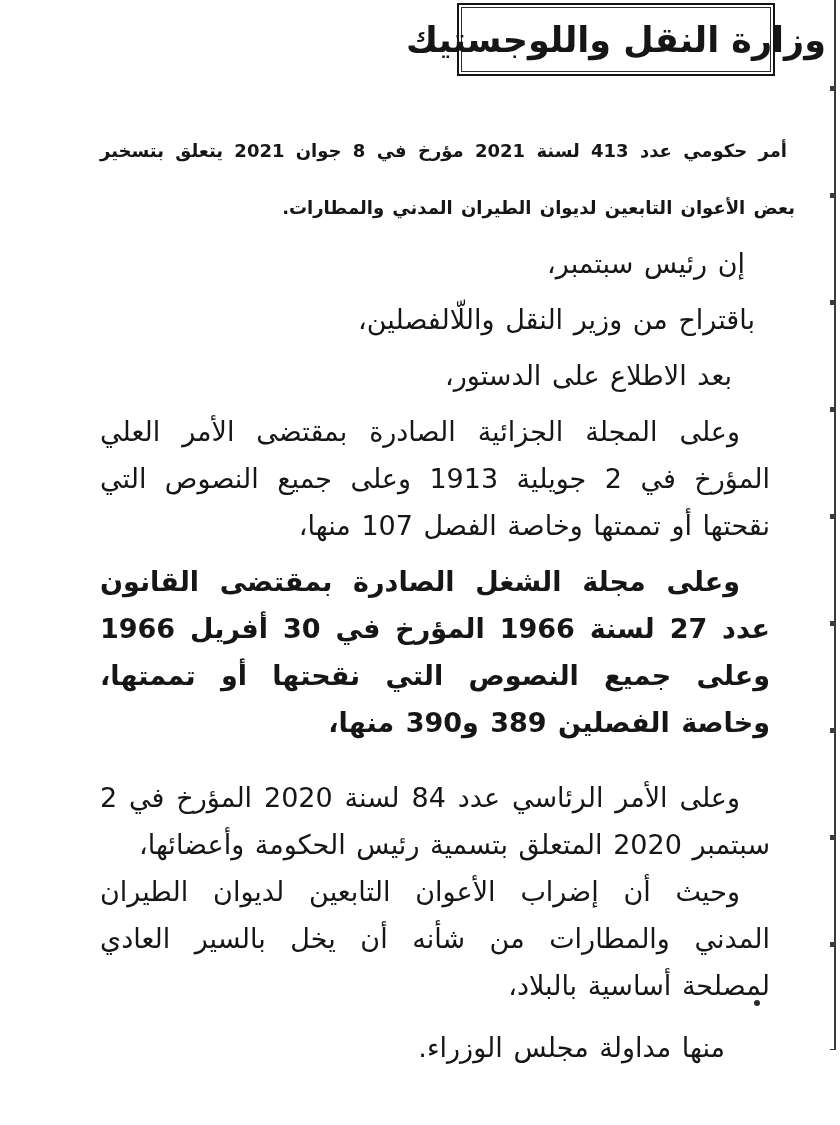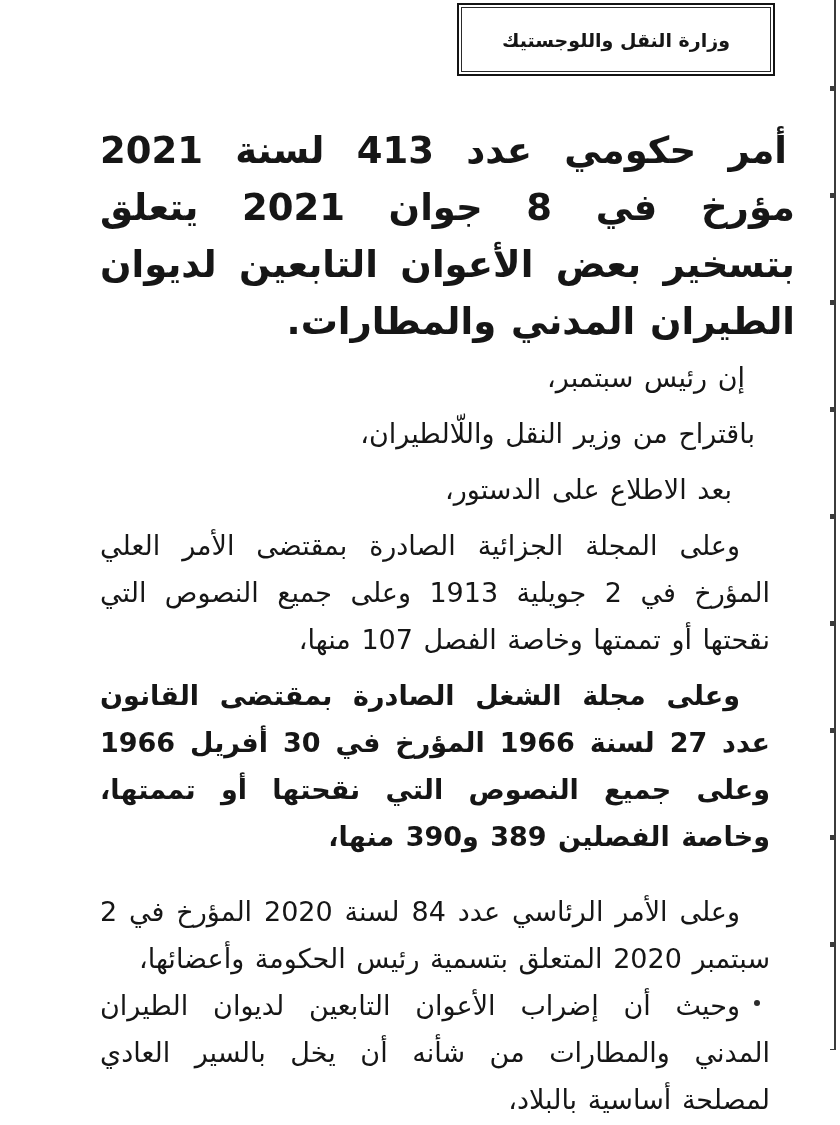--- a/index.html
+++ b/index.html
@@ -28,36 +28,36 @@
     width: 314px;
     height: 69px;
     border: 2px solid #141414;
     box-shadow: inset 0 0 0 2px #ffffff, inset 0 0 0 3px #2a2a2a;
     display: flex;
     align-items: center;
     justify-content: center;
   }
   .ministry-box .label {
     font-weight: 700;
-    font-size: 19px;
+    font-size: 35px;
     letter-spacing: 0;
     white-space: nowrap;
   }
   
   .content {
     position: absolute;
     inset: 0;
     padding: 122px 45px 0 100px;
     box-sizing: border-box;
     direction: rtl;
   }
   .decree-title {
     margin: 0;
     font-weight: 700;
-    font-size: 37px;
+    font-size: 18px;
     line-height: 57px;
     text-align: justify;
     text-indent: 8px;
     word-spacing: 2px;
   }
   .paras p {
     margin: 0 25px 0 0;
     font-size: 27px;
     text-align: justify;
     word-spacing: 2px;
@@ -131,21 +131,21 @@
 <div class="page">
 
   <div class="ministry-box">
     <span class="label">وزارة النقل واللوجستيك</span>
   </div>
 
   <div class="content">
     <p class="decree-title">أمر حكومي عدد 413 لسنة 2021 مؤرخ في 8 جوان 2021 يتعلق بتسخير بعض الأعوان التابعين لديوان الطيران المدني والمطارات.</p>
     <div class="paras">
         <p>إن رئيس سبتمبر،</p>
-        <p>باقتراح من وزير النقل واللّالطيران،</p>
+        <p>باقتراح من وزير النقل واللّالفصلين،</p>
         <p>بعد الاطلاع على الدستور،</p>
         <p>وعلى المجلة الجزائية الصادرة بمقتضى الأمر العلي المؤرخ في 2 جويلية 1913 وعلى جميع النصوص التي نقحتها أو تممتها وخاصة الفصل 107 منها،</p>
         <p>وعلى مجلة الشغل الصادرة بمقتضى القانون عدد 27 لسنة 1966 المؤرخ في 30 أفريل 1966 وعلى جميع النصوص التي نقحتها أو تممتها، وخاصة الفصلين 389 و390 منها،</p>
         <p>وعلى الأمر الرئاسي عدد 84 لسنة 2020 المؤرخ في 2 سبتمبر 2020 المتعلق بتسمية رئيس الحكومة وأعضائها،</p>
         <p>وحيث أن إضراب الأعوان التابعين لديوان الطيران المدني والمطارات من شأنه أن يخل بالسير العادي لمصلحة أساسية بالبلاد،</p>
         <p>منها مداولة مجلس الوزراء.</p>
       </div>
   </div>
 
   <div class="page-edge-line"></div>

